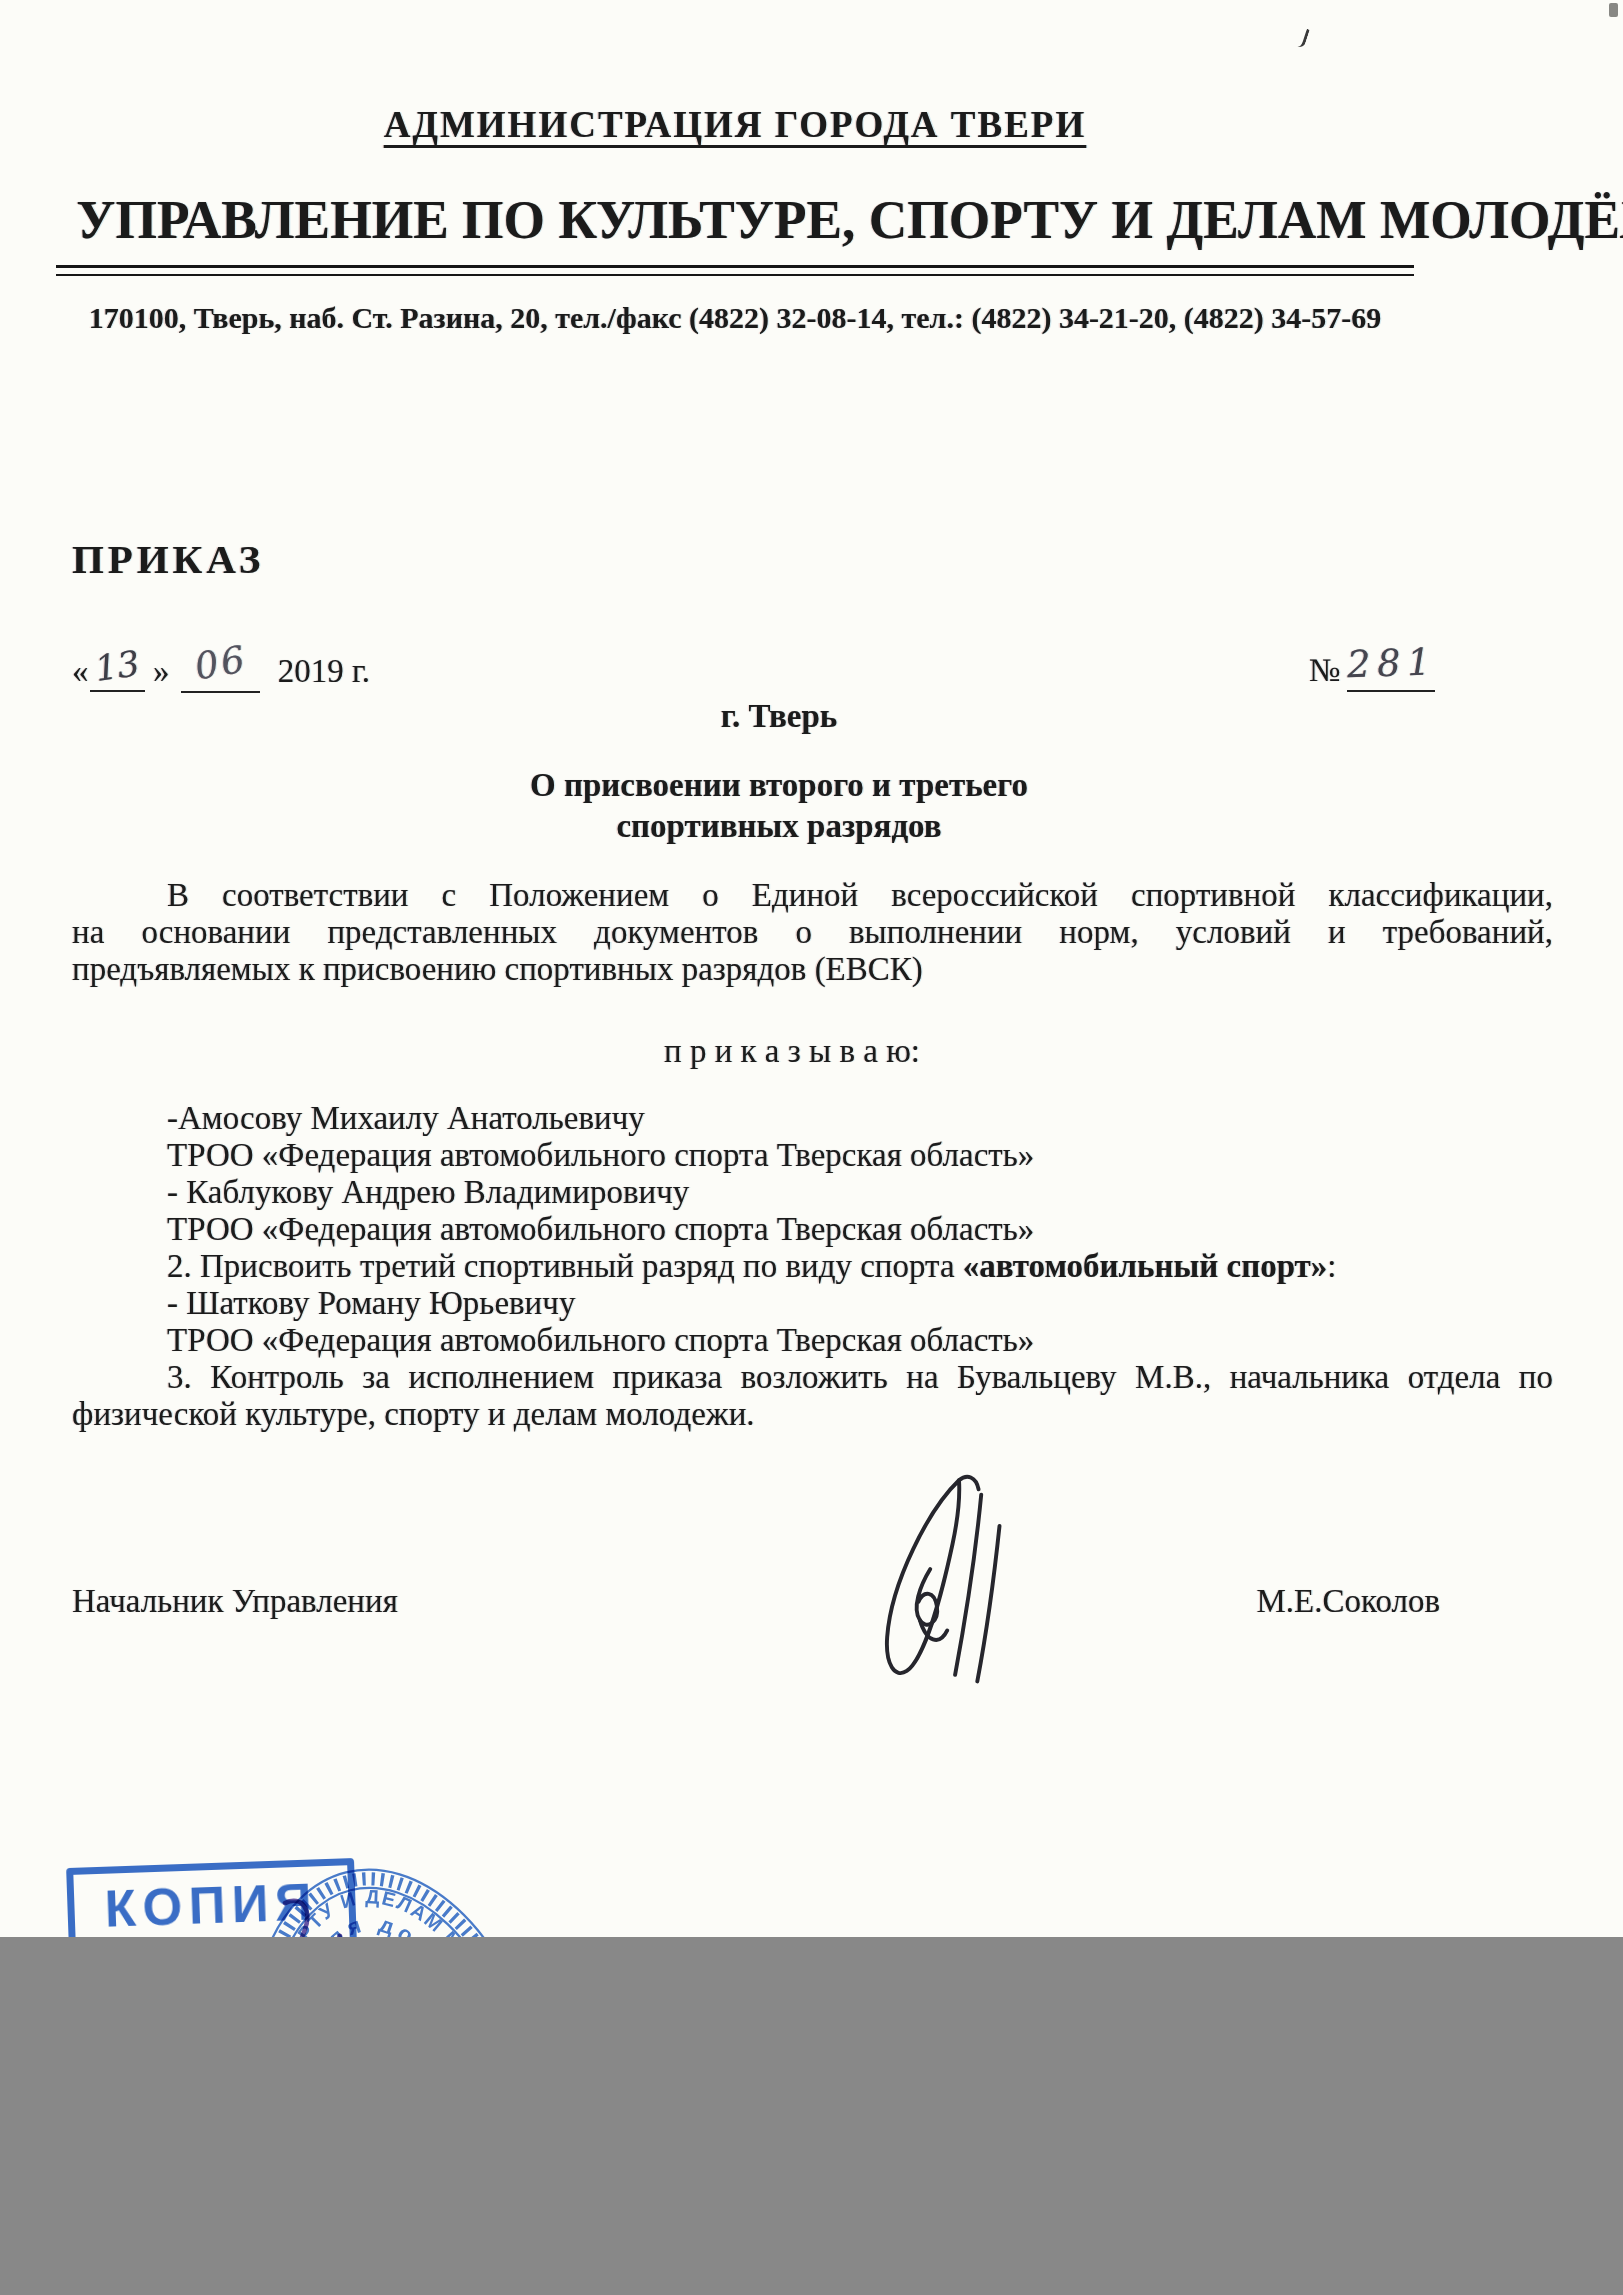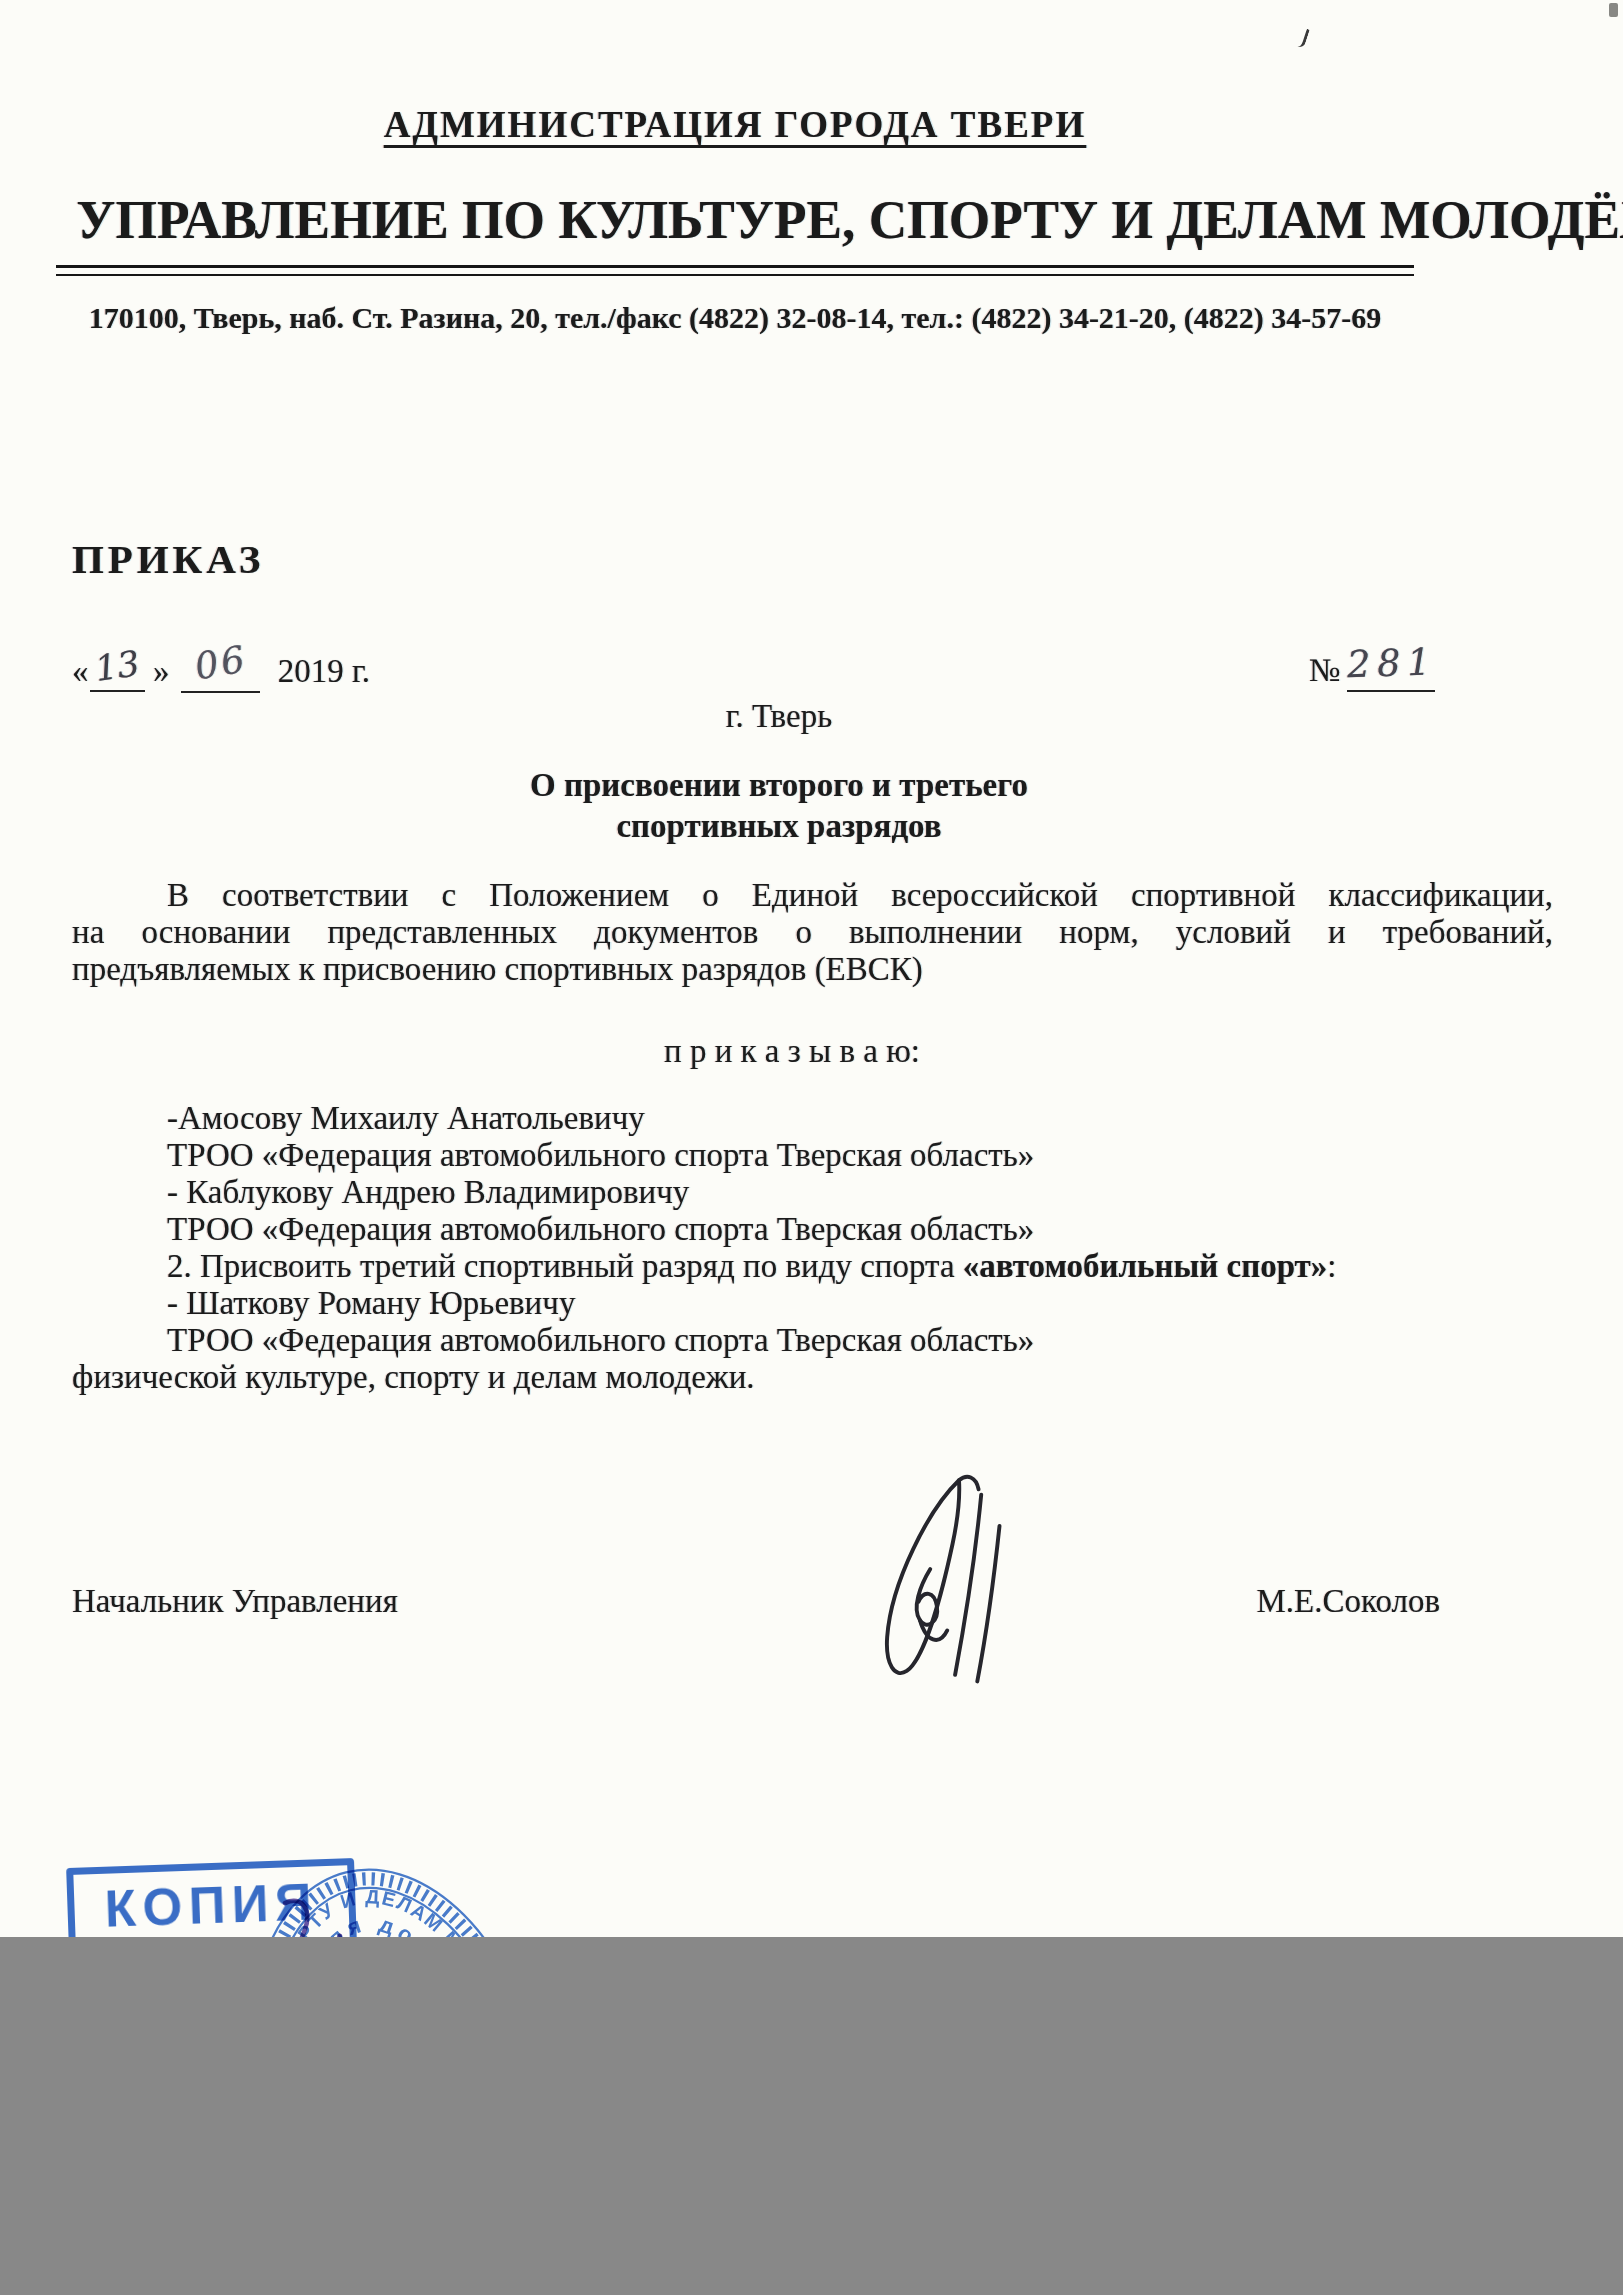--- a/index.html
+++ b/index.html
@@ -37,21 +37,21 @@
   .date-row{ left:72px; top:648px; font-size:33px; white-space:nowrap; }
   .hand-slot{ display:inline-block; border-bottom:2.6px solid #222; text-align:center; vertical-align:baseline;}
   .slot-day{ width:55px; margin-left:1.3px;}
   .slot-month{ width:79px; margin-left:11.8px; margin-right:9.2px;}
   .slot-num{ width:88px; margin-left:6.5px;}
   .hw{ font-family:"DejaVu Serif", serif; font-style:italic; display:inline-block; }
   .hw-day{ font-size:35px; color:#3d3d46; transform:translateY(-3.9px) rotate(-8deg); }
   .hw-month{ font-size:37px; color:#53535e; transform:translateY(-6.5px) rotate(-10deg); letter-spacing:2.6px;}
   .hw-num{ font-size:37px; color:#45454f; transform:translateY(-5.2px) rotate(-2deg); letter-spacing:6.5px;}
   .number-group{ left:1309px; top:647px; font-size:33px; white-space:nowrap; }
-  .city-line{ left:72px; top:698px; width:1414px; text-align:center; font-size:33px; }
+  .city-line{ left:72px; top:698px; width:1414px; text-align:center; font-size:33px;font-weight:bold; }
   .subject{ left:72px; top:765px; width:1414px; text-align:center;
     font-size:33px; font-weight:bold; line-height:41px; }
   .preamble{ left:72px; top:877px; width:1481px; font-size:33px; line-height:37px; }
   .jline{ text-align:justify; text-align-last:justify; }
   .indent{ text-indent:95px; }
   .decree-word{ left:85px; top:1033px; width:1414px; text-align:center;
     font-size:33px; font-weight:normal; }
   .items{ left:72px; top:1100px; width:1481px; font-size:33px; line-height:37px; }
   .items .b{ font-weight:bold; }
 
@@ -125,20 +125,21 @@
   <div class="abs decree-word scan">п р и к а з ы в а ю:</div>
 
   <div class="abs items scan">
     <div class="indent">-Амосову Михаилу Анатольевичу</div>
     <div class="indent">ТРОО «Федерация автомобильного спорта Тверская область»</div>
     <div class="indent">- Каблукову Андрею Владимировичу</div>
     <div class="indent">ТРОО «Федерация автомобильного спорта Тверская область»</div>
     <div class="indent"><span>2. Присвоить третий спортивный разряд по виду спорта </span><span class="b">«автомобильный спорт»</span><span>:</span></div>
     <div class="indent">- Шаткову Роману Юрьевичу</div>
     <div class="indent">ТРОО «Федерация автомобильного спорта Тверская область»</div>
+    <div class="jline indent">3. Контроль за исполнением приказа возложить на Бувальцеву М.В., начальника отдела по</div>
     <div>физической культуре, спорту и делам молодежи.</div>
   </div>
 
   <div class="abs signoff scan">
     <span>Начальник Управления</span>
     <span class="name">М.Е.Соколов</span>
   </div>
 
   <svg class="abs sig-black" width="209" height="219" viewBox="0 0 320 335">
     <g fill="none" stroke="#26262e" stroke-width="6" stroke-linecap="round">

